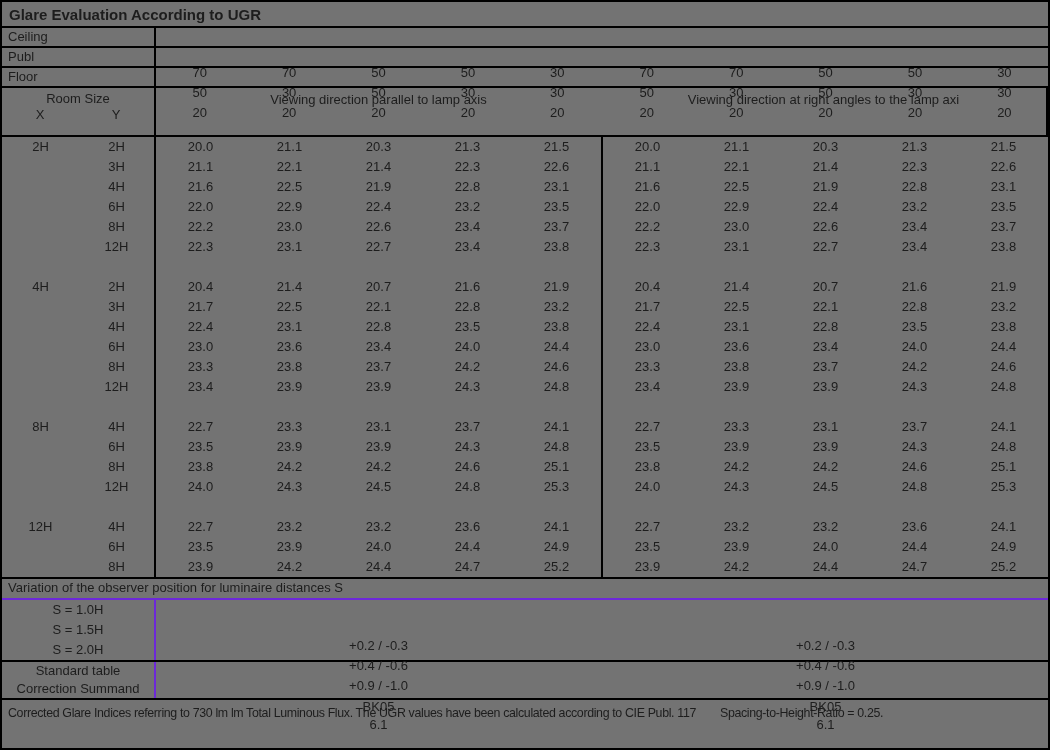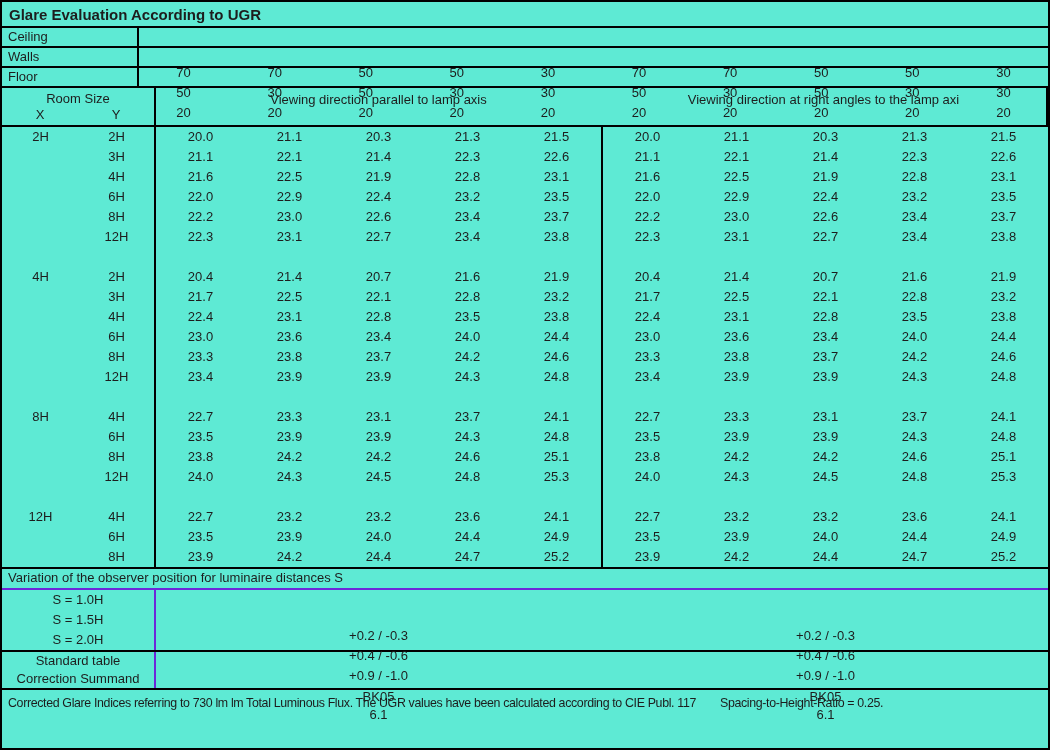--- a/index.html
+++ b/index.html
@@ -1,32 +1,32 @@
 <!DOCTYPE html>
 <html><head>
 <meta charset="utf-8">
 <style>
   html,body{margin:0;padding:0;background:#fff;}
   .sheet{
     width:1050px;height:750px;box-sizing:border-box;
-    border:2px solid #000;background:#5eead4;
+    border:2px solid #000;background:#737373;
     font-family:"Liberation Sans","DejaVu Sans",sans-serif;
     font-size:13px;color:#1d1d1d;overflow:hidden;
   }
   .title-row{height:26px;box-sizing:border-box;border-bottom:2px solid #000;
     font-weight:bold;font-size:15px;padding:4px 0 0 7px;}
   
   .srow{display:flex;height:20px;box-sizing:border-box;border-bottom:2px solid #000;}
-  .srow .lbl{width:137px;box-sizing:border-box;border-right:2px solid #000;
+  .srow .lbl{width:154px;box-sizing:border-box;border-right:2px solid #000;
     padding-left:6px;line-height:17px;}
   .srow .scell{flex:1;box-sizing:border-box;border-right:2px solid #000;
     text-align:center;line-height:17px;margin-top:36px;}
   .srow .scell:last-child{border-right:none;}
   
-  .header-row{display:flex;height:39px;box-sizing:border-box;border-bottom:2px solid #000;}
+  .header-row{display:flex;height:49px;box-sizing:border-box;border-bottom:2px solid #000;}
   .rs-cell{width:154px;box-sizing:border-box;border-right:2px solid #000;padding-top:2px;}
   .rs-title{text-align:center;line-height:17px;}
   .rs-xy{display:flex;}
   .rs-xy span{flex:1;text-align:center;line-height:16px;}
   .dir-cell{flex:1;box-sizing:border-box;text-align:center;padding-top:4px;line-height:16px;}
   .dir-cell.first{border-right:2px solid #000;}
   
   .drow{display:flex;height:20px;}
   .drow .xc{width:77px;text-align:center;line-height:20px;}
   .drow .yc{width:77px;box-sizing:border-box;border-right:2px solid #000;
@@ -65,21 +65,21 @@
         <div class="scell">50</div>
         <div class="scell">50</div>
         <div class="scell">30</div>
         <div class="scell">70</div>
         <div class="scell">70</div>
         <div class="scell">50</div>
         <div class="scell">50</div>
         <div class="scell">30</div>
       </div>
       <div class="srow">
-        <div class="lbl">Walls</div>
+        <div class="lbl">Publ</div>
         <div class="scell">50</div>
         <div class="scell">30</div>
         <div class="scell">50</div>
         <div class="scell">30</div>
         <div class="scell">30</div>
         <div class="scell">50</div>
         <div class="scell">30</div>
         <div class="scell">50</div>
         <div class="scell">30</div>
         <div class="scell">30</div>

